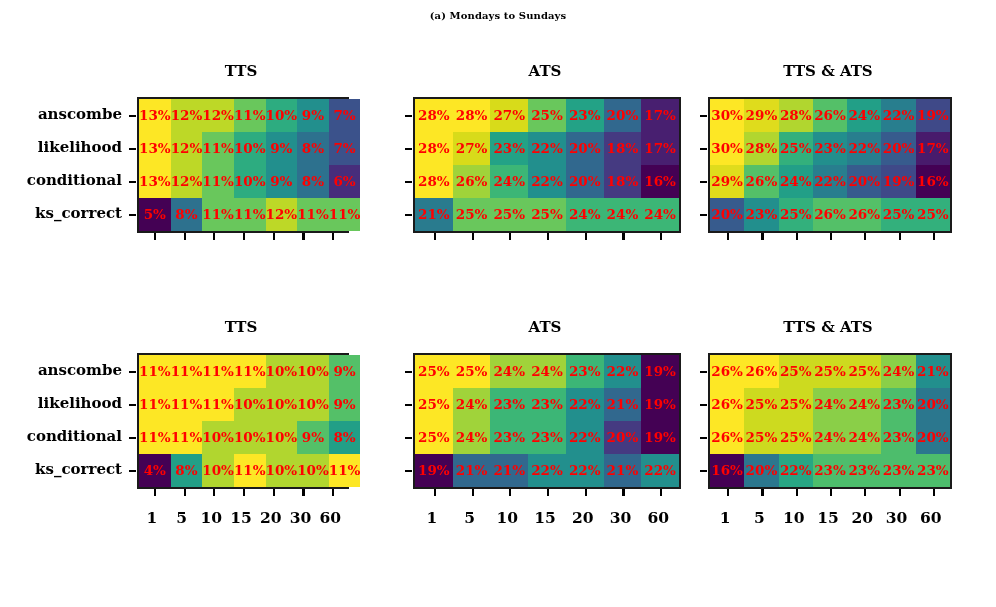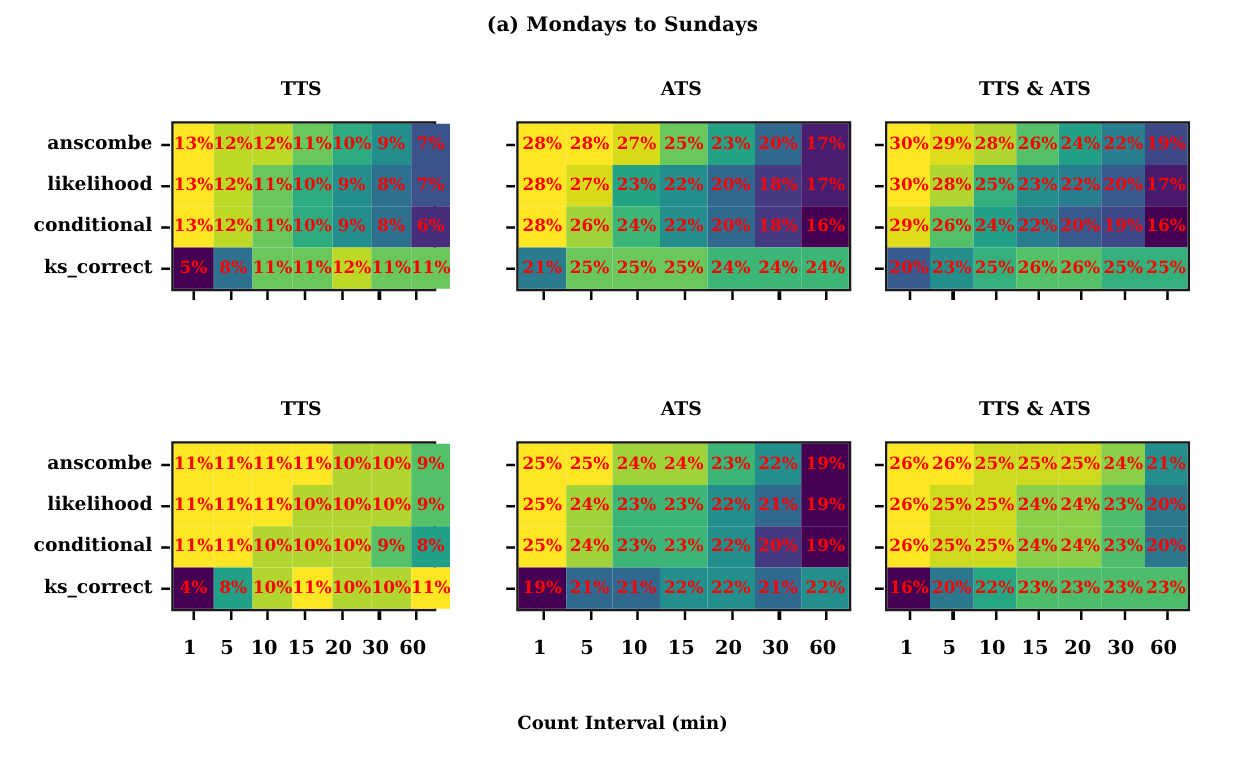--- a/index.html
+++ b/index.html
@@ -17,21 +17,21 @@
   .figure {
     position: relative;
     width: 996px;
     height: 607px;
   }
   .super-title {
     position: absolute;
     width: 100%;
     text-align: center;
     font-weight: bold;
-    font-size: 16px;
+    font-size: 10px;
     color: #000000;
     letter-spacing: 0.1px;
   }
   .panel-title {
     position: absolute;
     text-align: center;
     font-weight: bold;
     font-size: 15px;
     color: #000000;
   }
@@ -330,21 +330,20 @@
   <div class="xlabels" id="xlabels-2" style="left:708px; top:508px; width:240px;">
       <span>1</span>
       <span>5</span>
       <span>10</span>
       <span>15</span>
       <span>20</span>
       <span>30</span>
       <span>60</span>
     </div>
 
-  <div class="axis-caption" style="top:570px;">Count Interval (min)</div>
 
   <div id="tick-layer">
       <div class="ytick-mark" style="left: 129px; top: 115px;"></div>
       <div class="ytick-mark" style="left: 129px; top: 148px;"></div>
       <div class="ytick-mark" style="left: 129px; top: 181px;"></div>
       <div class="ytick-mark" style="left: 129px; top: 214px;"></div>
       <div class="xtick-mark" style="left: 153.857px; top: 233px;"></div>
       <div class="xtick-mark" style="left: 183.571px; top: 233px;"></div>
       <div class="xtick-mark" style="left: 213.286px; top: 233px;"></div>
       <div class="xtick-mark" style="left: 243px; top: 233px;"></div>

